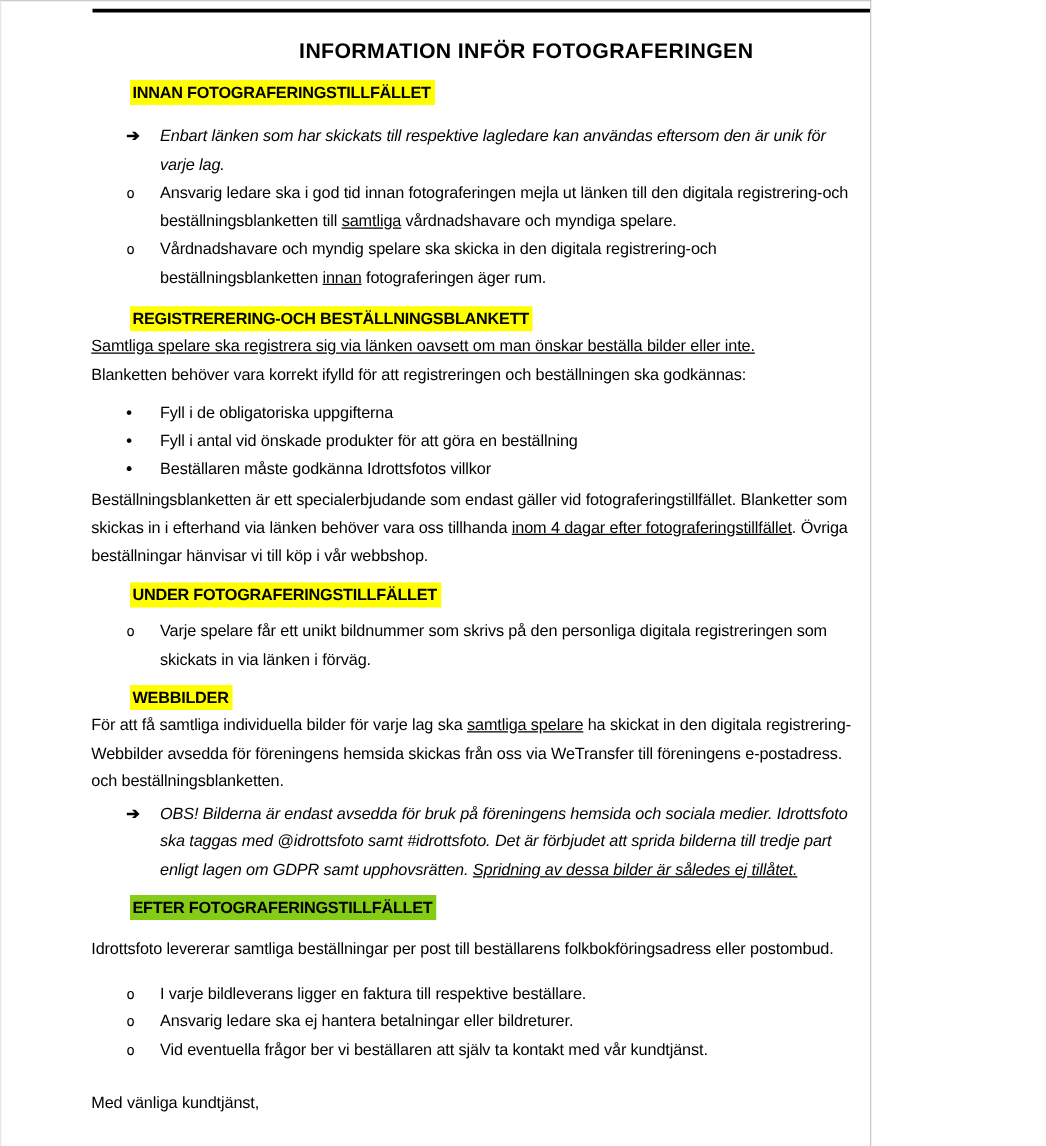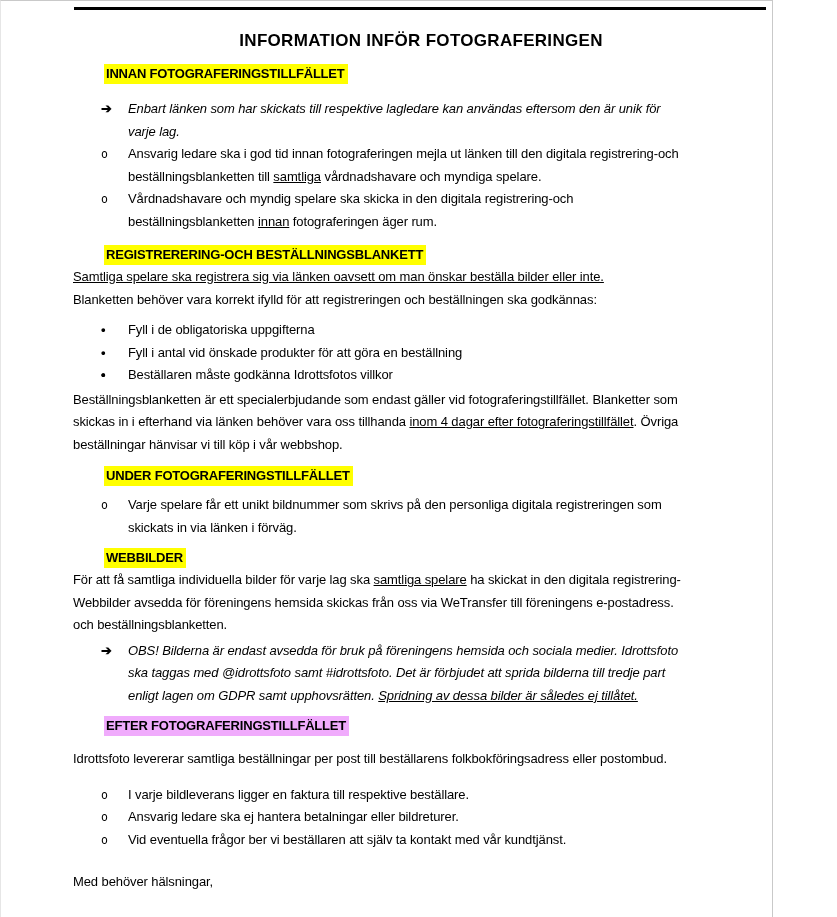--- a/index.html
+++ b/index.html
@@ -1,18 +1,18 @@
 <!DOCTYPE html>
 <html lang="sv"><head>
 <meta charset="utf-8">
 <style>
   html,body{margin:0;padding:0;background:#ffffff;}
   .page{
     position:relative;
-    width:773px;height:917px;
+    width:697px;height:917px;
     box-sizing:border-box;
     background:#ffffff;
     border-top:1px solid #c9c9c9;
     border-right:1px solid #c9c9c9;
     border-left:1px solid #e6e6e6;
     padding:6px 69px 0 72px;
     overflow:hidden;
     font-family:"Liberation Sans",sans-serif;
     font-size:13px;
     color:#000000;
@@ -144,21 +144,21 @@
     </div>
     <div class="line li">
       <span><span class="b i">ska taggas med @idrottsfoto samt #idrottsfoto. Det är förbjudet att sprida bilderna till tredje part</span></span>
     </div>
     <div class="line li">
       <span><span class="b i">enligt lagen om GDPR samt upphovsrätten. </span><span class="b i u">Spridning av dessa bilder är således ej tillåtet.</span></span>
     </div>
   </div>
 
   <div class="head-wrap mt9">
-    <span class="sec-head" style="background-color: #f0abfc;">EFTER FOTOGRAFERINGSTILLFÄLLET</span>
+    <span class="sec-head" style="background-color: #84cc16;">EFTER FOTOGRAFERINGSTILLFÄLLET</span>
   </div>
 
   <div class="mt0">
     <div class="line"><span>Idrottsfoto levererar samtliga beställningar per post till beställarens folkbokföringsadress eller postombud.</span></div>
   </div>
 
   <div class="mt13">
     <div class="line li">
       <span class="marker m-circle">o</span>
       <span><span>I varje bildleverans ligger en faktura till respektive beställare.</span></span>
@@ -167,16 +167,16 @@
       <span class="marker m-circle">o</span>
       <span><span>Ansvarig ledare ska ej hantera betalningar eller bildreturer.</span></span>
     </div>
     <div class="line li">
       <span class="marker m-circle">o</span>
       <span><span>Vid eventuella frågor ber vi beställaren att själv ta kontakt med vår kundtjänst.</span></span>
     </div>
   </div>
 
   <div class="closing mt20">
-    <div class="line"><span class="b">Med behöver hälsningar,</span></div>
+    <div class="line"><span class="b">Med vänliga kundtjänst,</span></div>
   </div>
 
 </div>
 
 </body></html>

